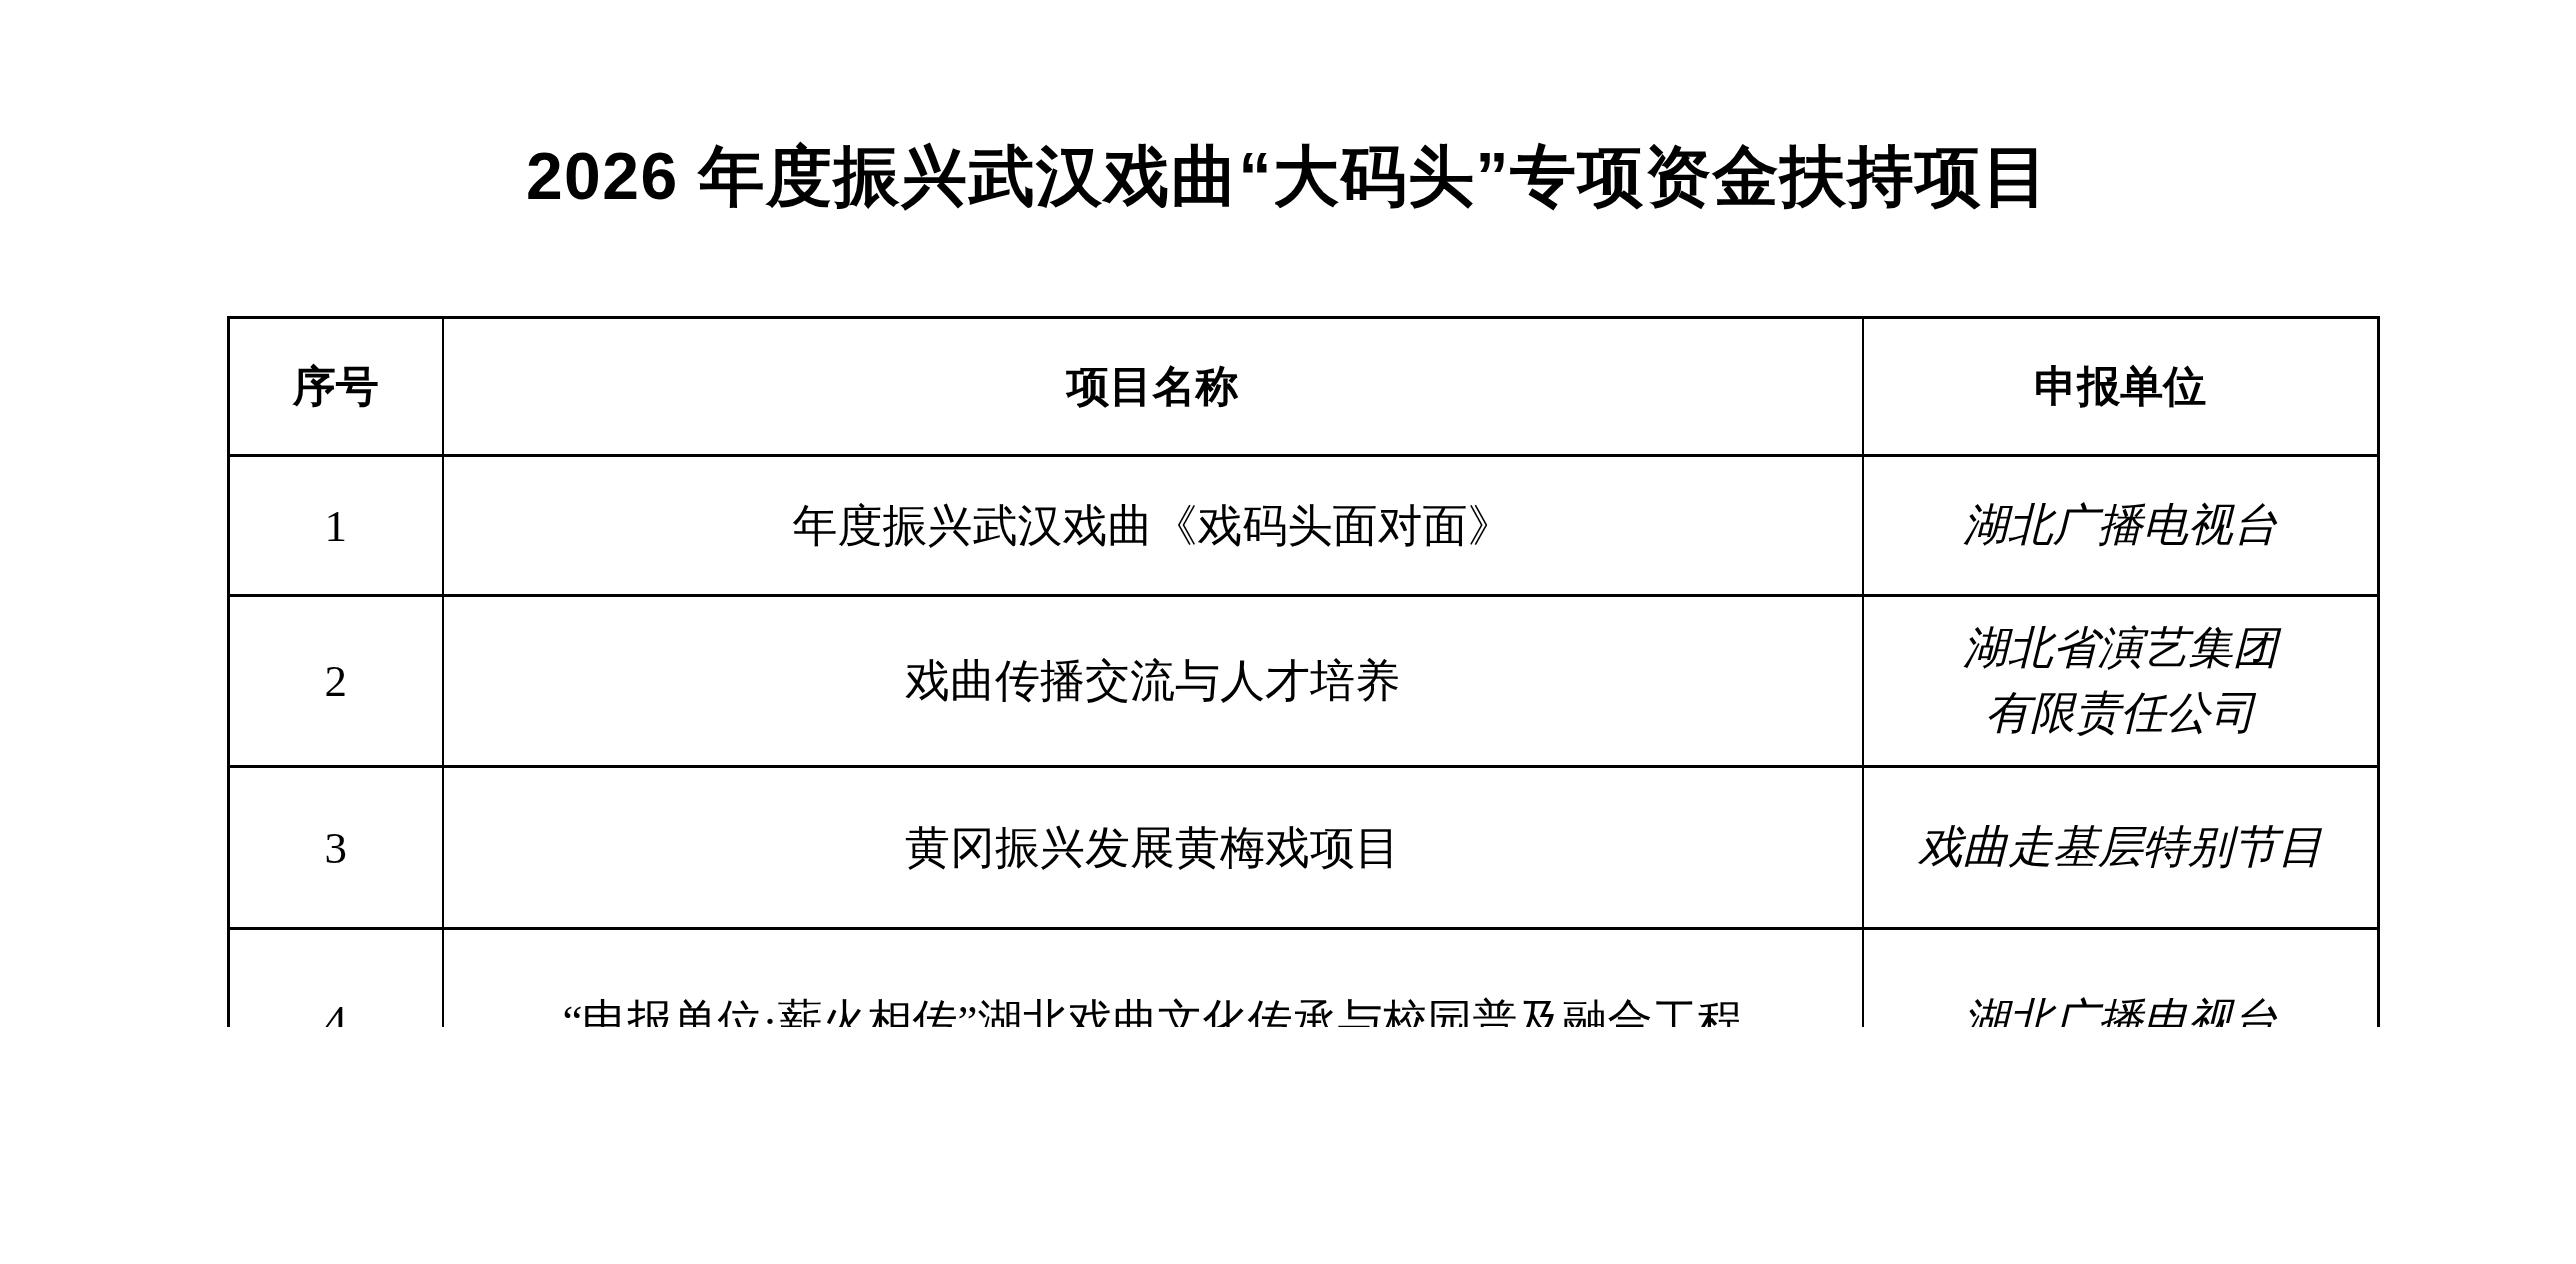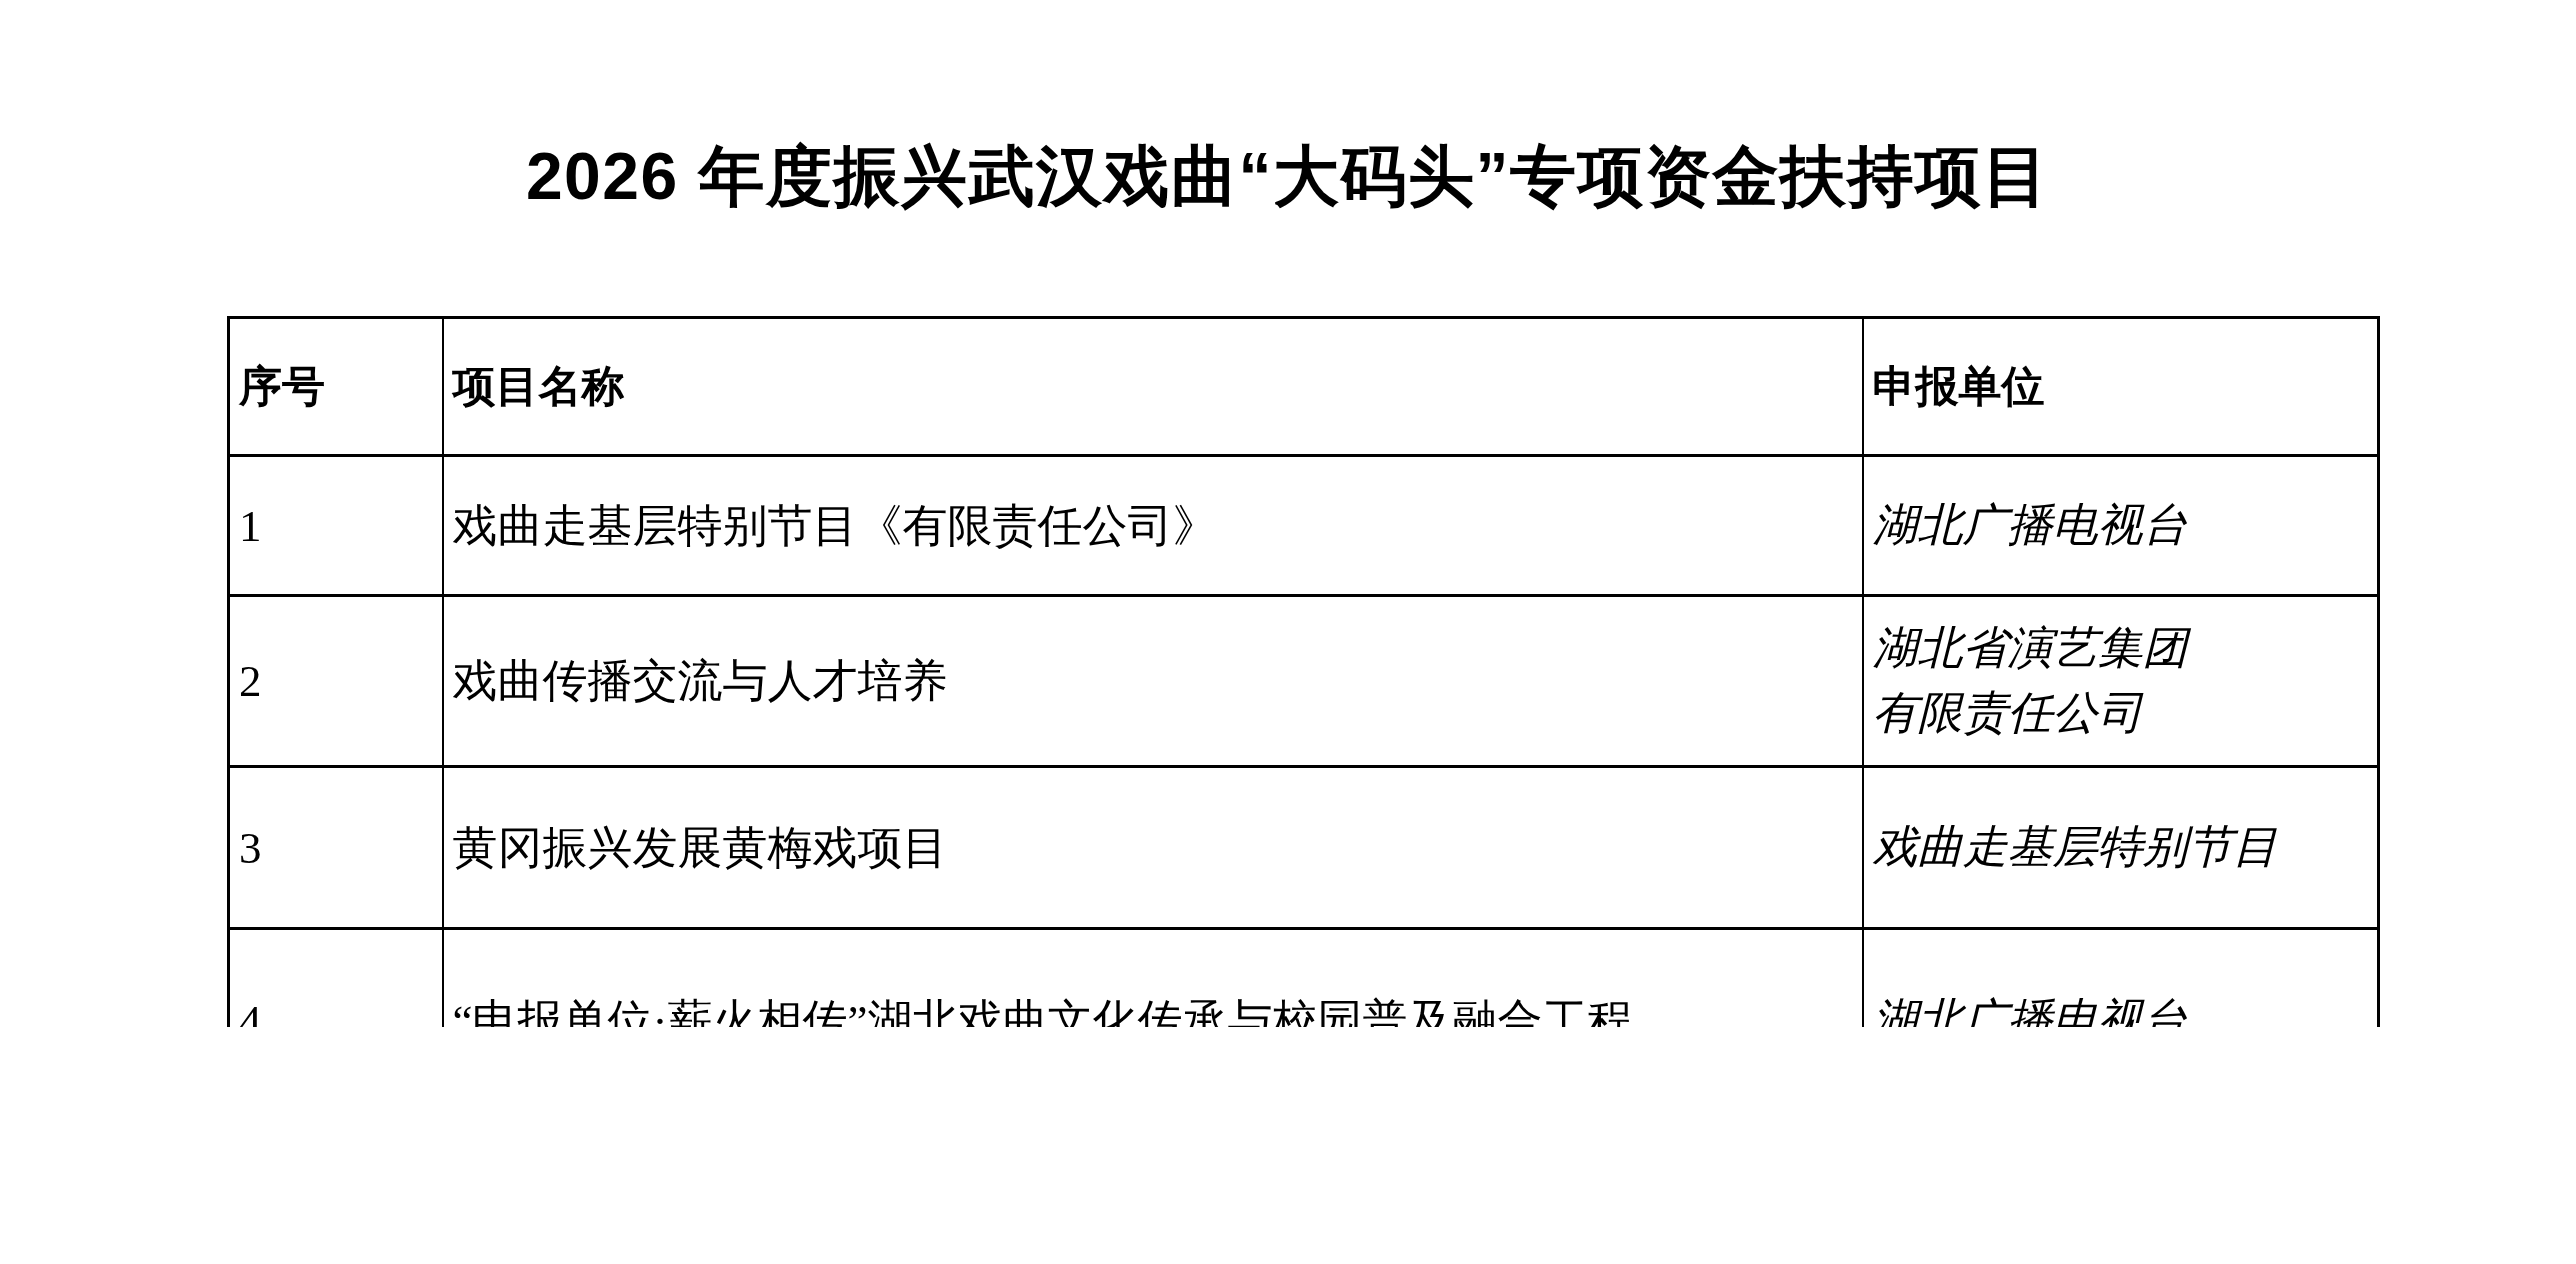--- a/index.html
+++ b/index.html
@@ -41,23 +41,23 @@
   col.col-index   { width: 214px; }
   col.col-project { width: 1420px; }
   col.col-unit    { width: 516px; }
 
   table.projects th,
   table.projects td {
     border-left: 2.3px solid #000000;
     border-right: 2.3px solid #000000;
     border-top: 3.1px solid #000000;
     border-bottom: 3.1px solid #000000;
-    text-align: left;
+    text-align: center;
     vertical-align: middle;
-    padding: 0 9px;
+    padding: 0 2px;
     overflow: hidden;
   }
   table.projects thead tr { height: 138px; }
   table.projects tbody tr:nth-child(1) { height: 140px; }
   table.projects tbody tr:nth-child(2) { height: 171px; }
   table.projects tbody tr:nth-child(3) { height: 162px; }
   table.projects tbody tr:nth-child(4) { height: 184px; }
 
   table.projects th {
     font-family: "Liberation Sans", "DejaVu Sans", sans-serif;
@@ -90,21 +90,21 @@
     <thead>
       <tr>
         <th>序号</th>
         <th>项目名称</th>
         <th>申报单位</th>
       </tr>
     </thead>
     <tbody id="table-body">
         <tr>
           <td class="cell-index">1</td>
-          <td class="cell-project">戏曲走基层特别节目《有限责任公司》</td>
+          <td class="cell-project">年度振兴武汉戏曲《戏码头面对面》</td>
           <td class="cell-unit">湖北广播电视台</td>
         </tr>
         <tr>
           <td class="cell-index">2</td>
           <td class="cell-project">戏曲传播交流与人才培养</td>
           <td class="cell-unit">湖北省演艺集团
 有限责任公司</td>
         </tr>
         <tr>
           <td class="cell-index">3</td>

